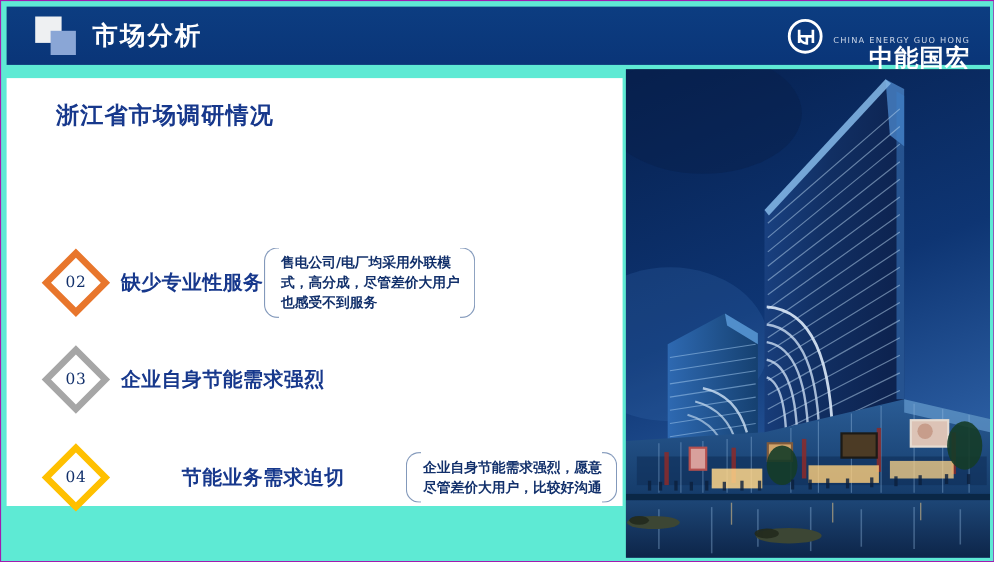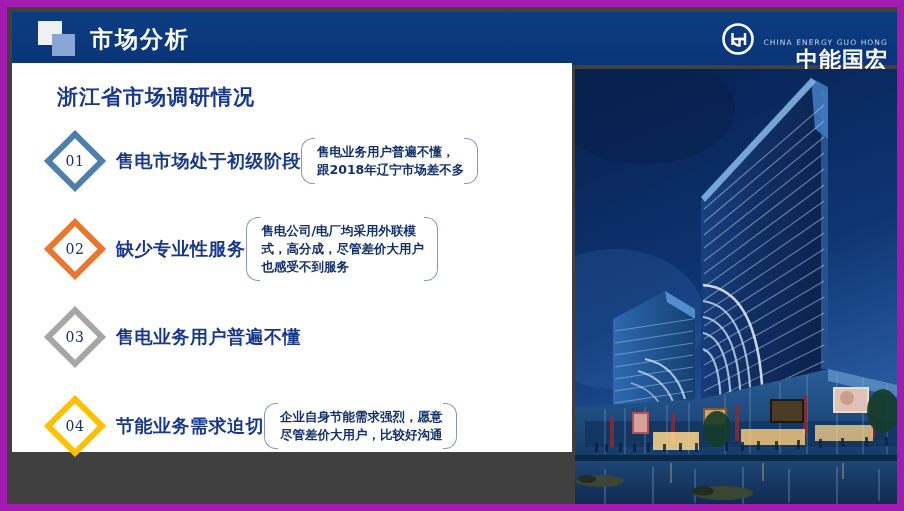--- a/index.html
+++ b/index.html
@@ -8,22 +8,22 @@
     background: #ffffff;
   }
   body {
     font-family: "DejaVu Sans", "Liberation Sans", sans-serif;
   }
   #slide {
     position: relative;
     width: 904px;
     height: 511px;
     box-sizing: border-box;
-    background: #404040;
-    border: 7px solid #a21caf;
+    background: #5eead4;
+    border: 1px solid #a21caf;
     overflow: hidden;
   }
   
   #header {
     position: absolute;
     left: 5px;
     top: 5px;
     width: 894px;
     height: 53px;
     background: #0a3a7d;
@@ -97,21 +97,21 @@
     font-weight: bold;
     color: #ffffff;
     letter-spacing: 1px;
     white-space: nowrap;
     text-align: right;
   }
   
   #left-panel {
     position: absolute;
     left: 5px;
-    top: 56px;
+    top: 70px;
     width: 560px;
     height: 389px;
     background: #ffffff;
   }
   #section-title {
     position: absolute;
     left: 45px;
     top: 20px;
     font-size: 21px;
     font-weight: bold;
@@ -122,21 +122,21 @@
     position: absolute;
     left: 30px;
     width: 525px;
     height: 72px;
     display: flex;
     align-items: center;
   }
   #row-0 { top: 62px; }
   #row-1 { top: 150px; }
   #row-2 { top: 238px; }
-  #row-3 { top: 327px; }
+  #row-3 { top: 327px; justify-content: space-between; }
 
   .diamond {
     position: relative;
     width: 66px;
     height: 66px;
     flex: 0 0 auto;
   }
   .diamond-shape {
     position: absolute;
     left: 11px;
@@ -239,47 +239,38 @@
       <div id="logo-text">
         <div id="logo-en">CHINA ENERGY GUO HONG</div>
         <div id="logo-cn">中能国宏</div>
       </div>
     </div>
   </div>
 
   <div id="left-panel">
     <div id="section-title">浙江省市场调研情况</div>
 
-    <div class="row" id="row-0">
-      <div class="diamond">
-        <div class="diamond-shape" style="border-color: rgb(78, 127, 172);"></div>
-        <div class="diamond-num">01</div>
-      </div>
-      <div class="row-heading">售电市场处于初级阶段</div>
-      <div class="callout">售电业务用户普遍不懂，
-跟2018年辽宁市场差不多</div>
-    </div>
 
     <div class="row" id="row-1">
       <div class="diamond">
         <div class="diamond-shape" style="border-color: rgb(232, 118, 44);"></div>
         <div class="diamond-num">02</div>
       </div>
       <div class="row-heading">缺少专业性服务</div>
       <div class="callout">售电公司/电厂均采用外联模
 式，高分成，尽管差价大用户
 也感受不到服务</div>
     </div>
 
     <div class="row" id="row-2">
       <div class="diamond">
         <div class="diamond-shape" style="border-color: rgb(166, 166, 166);"></div>
         <div class="diamond-num">03</div>
       </div>
-      <div class="row-heading">售电业务用户普遍不懂</div>
+      <div class="row-heading">企业自身节能需求强烈</div>
     </div>
 
     <div class="row" id="row-3">
       <div class="diamond">
         <div class="diamond-shape" style="border-color: rgb(255, 192, 0);"></div>
         <div class="diamond-num">04</div>
       </div>
       <div class="row-heading">节能业务需求迫切</div>
       <div class="callout">企业自身节能需求强烈，愿意
 尽管差价大用户，比较好沟通</div>

